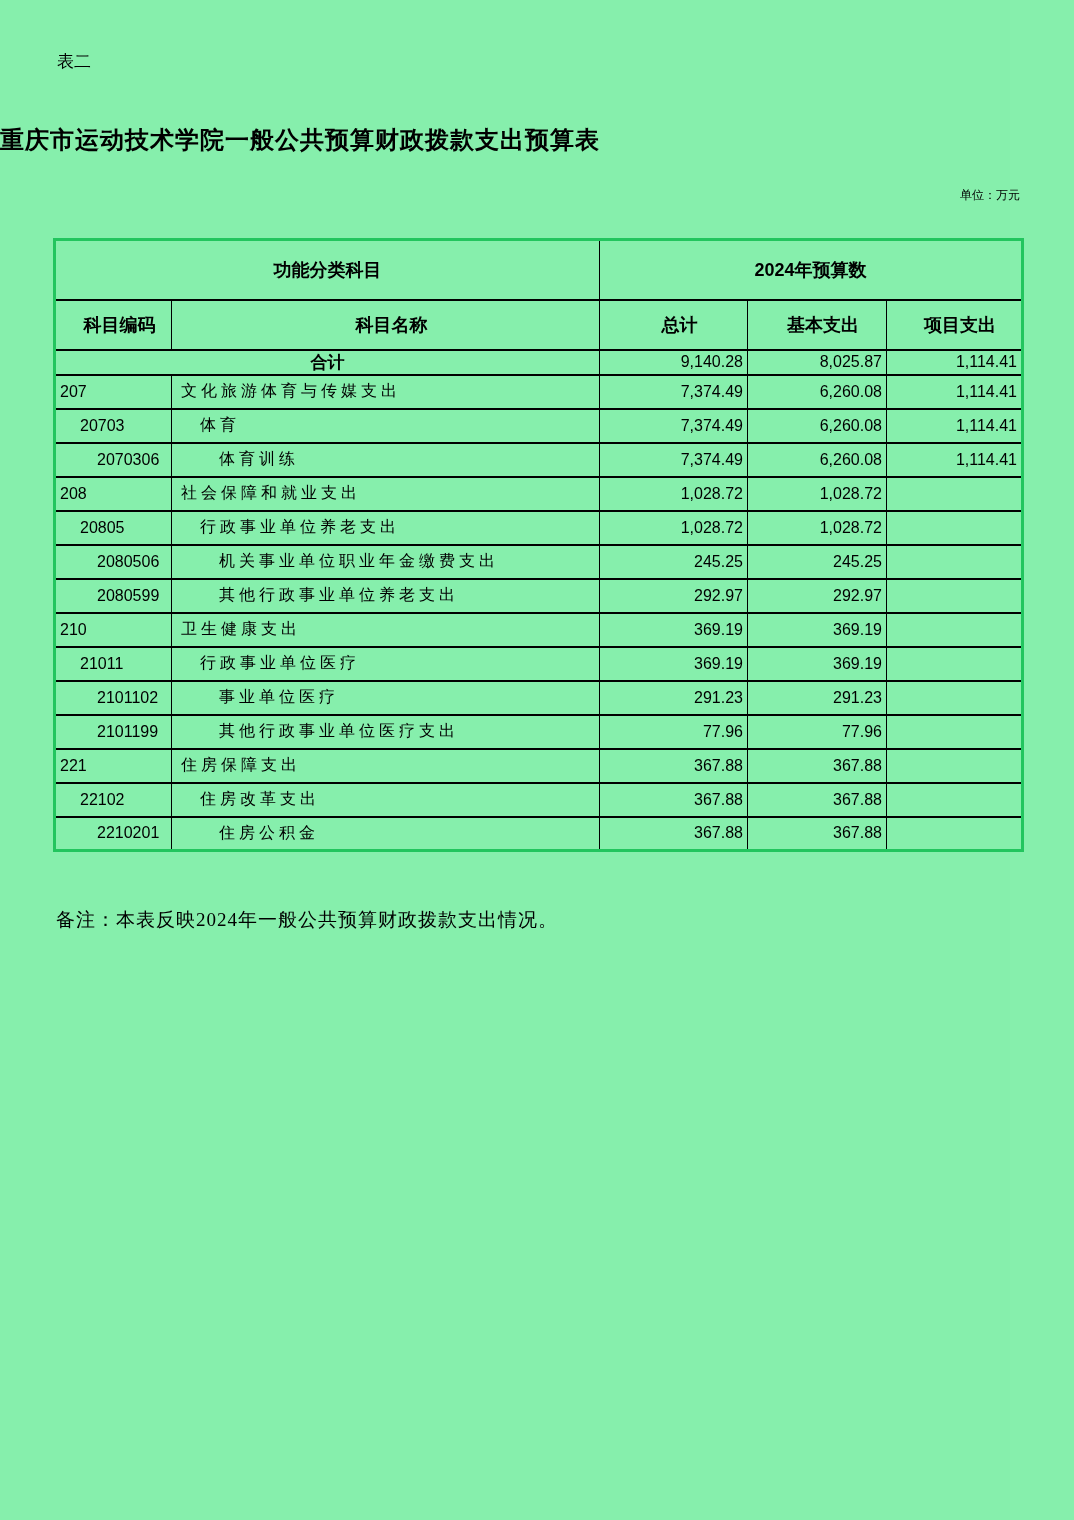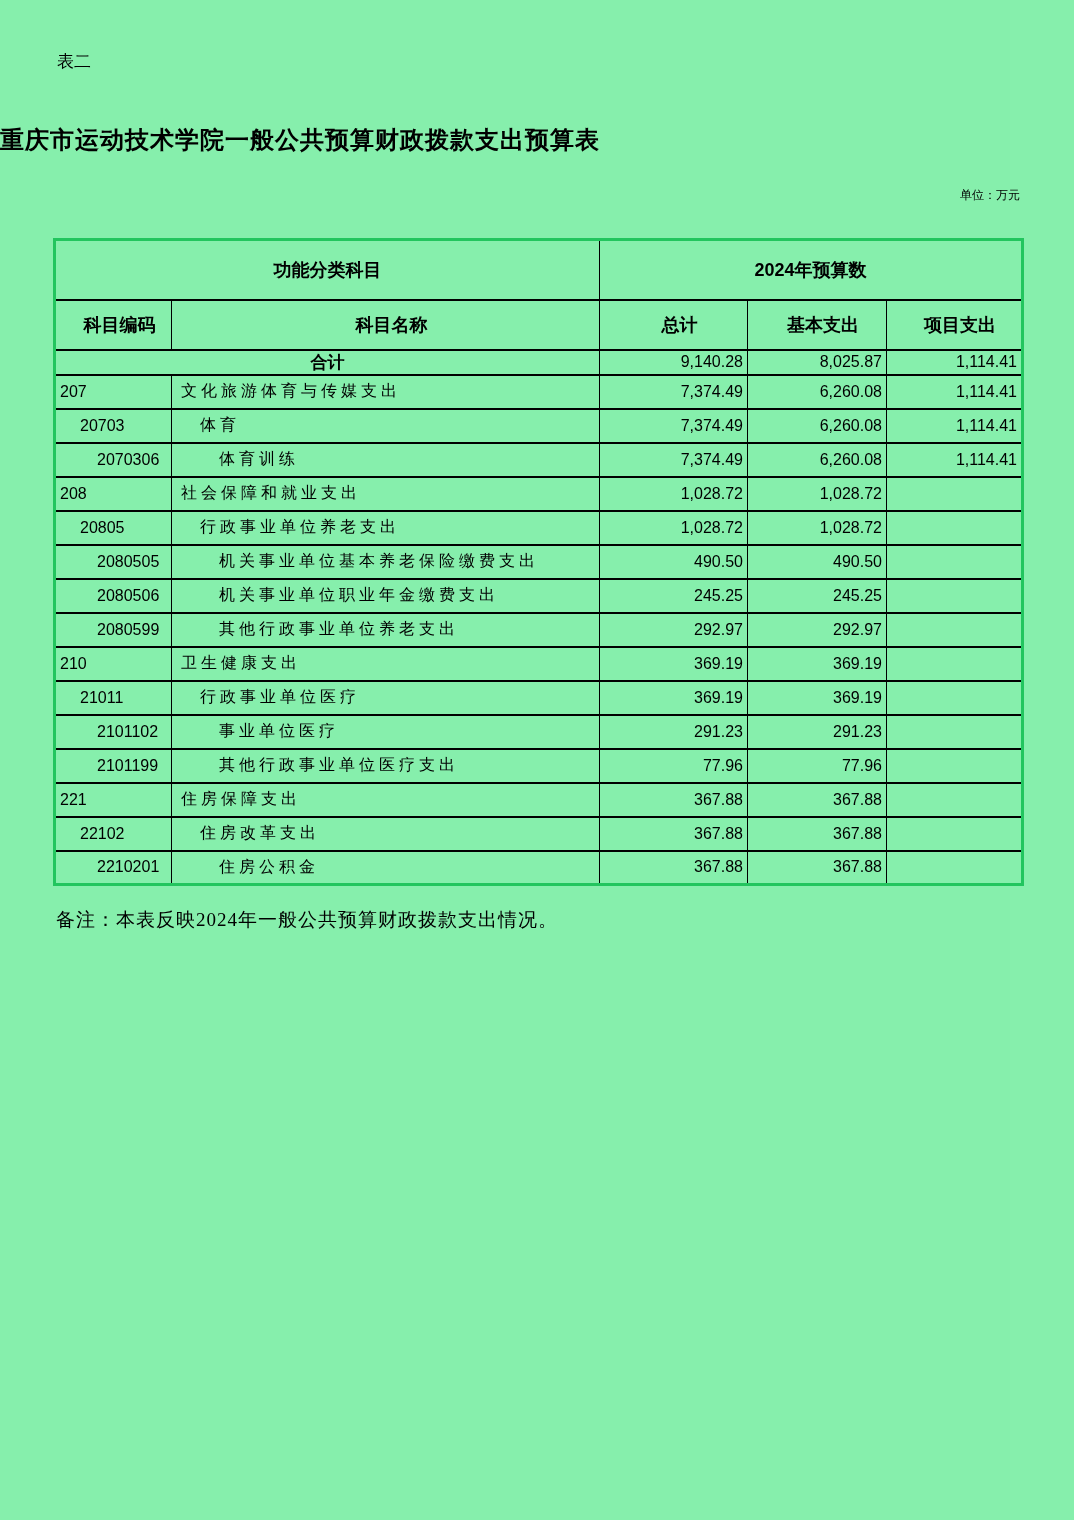--- a/index.html
+++ b/index.html
@@ -173,27 +173,20 @@
       <td class="num-cell"></td>
     </tr>
         <tr class="row-data level-2">
       <td class="code-cell">20805</td>
       <td class="name-cell">行政事业单位养老支出</td>
       <td class="num-cell">1,028.72</td>
       <td class="num-cell">1,028.72</td>
       <td class="num-cell"></td>
     </tr>
         <tr class="row-data level-3">
-      <td class="code-cell">2080505</td>
-      <td class="name-cell">机关事业单位基本养老保险缴费支出</td>
-      <td class="num-cell">490.50</td>
-      <td class="num-cell">490.50</td>
-      <td class="num-cell"></td>
-    </tr>
-        <tr class="row-data level-3">
       <td class="code-cell">2080506</td>
       <td class="name-cell">机关事业单位职业年金缴费支出</td>
       <td class="num-cell">245.25</td>
       <td class="num-cell">245.25</td>
       <td class="num-cell"></td>
     </tr>
         <tr class="row-data level-3">
       <td class="code-cell">2080599</td>
       <td class="name-cell">其他行政事业单位养老支出</td>
       <td class="num-cell">292.97</td>

